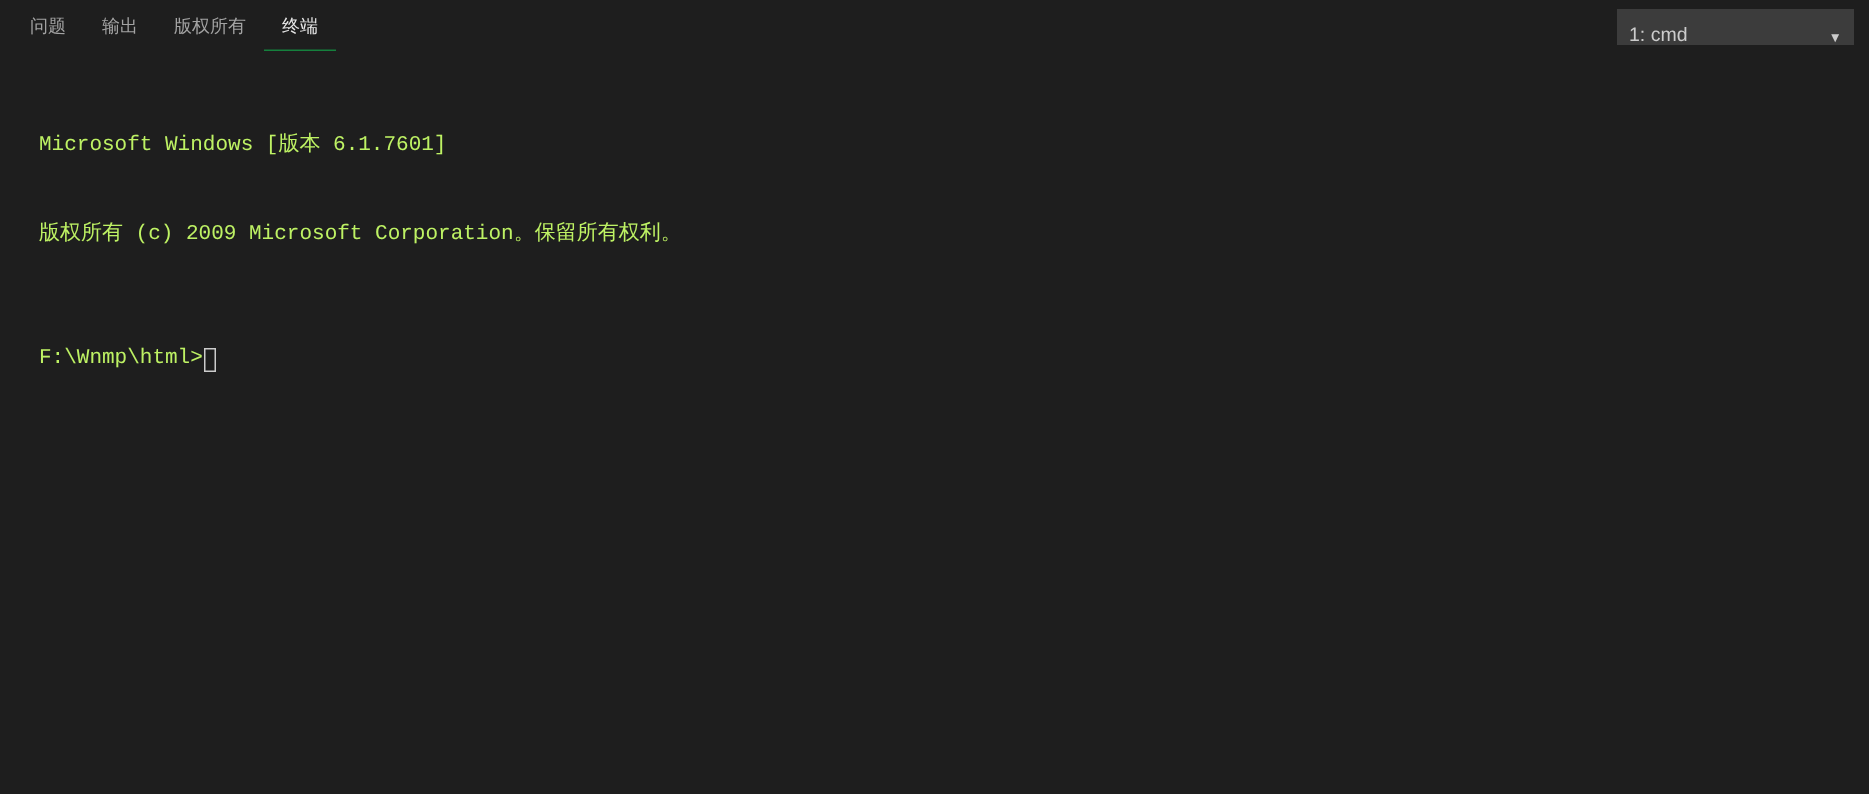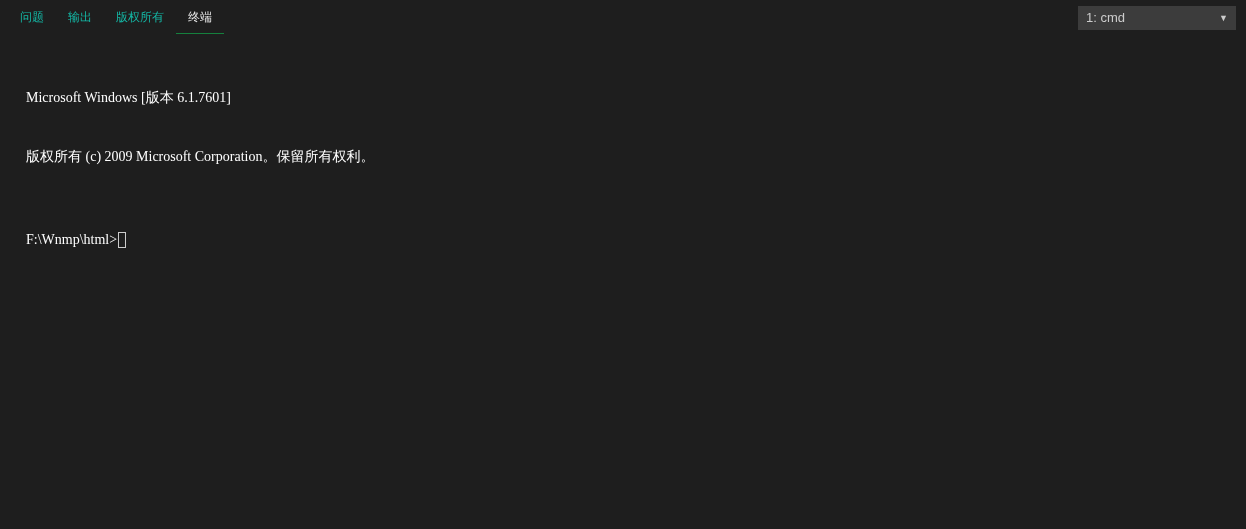--- a/index.html
+++ b/index.html
@@ -23,58 +23,58 @@
       background-color: #1e1e1e;
     }
     .tabs {
       display: flex;
       align-items: center;
       gap: 0;
     }
     .tab {
       padding: 8px 12px;
       font-size: 12px;
-      color: #14b8a6;
+      color: #a3a3a3;
       cursor: pointer;
       user-select: none;
     }
     .tab.active {
       color: #e7e7e7;
       border-bottom: 1px solid #15803d;
       padding-bottom: 7px;
     }
     .spacer {
       flex: 1;
     }
     .terminal-selector {
       display: flex;
-      align-items: center;
+      align-items: flex-end;
       background-color: #3c3c3c;
       color: #cccccc;
       font-size: 13px;
       height: 24px;
       width: 158px;
       padding: 0 8px;
       cursor: pointer;
       justify-content: space-between;
       margin-right: 2px;
     }
     .terminal-selector-label {
       flex: 1;
     }
     .chevron {
       font-size: 9px;
       color: #cccccc;
       margin-left: 4px;
     }
     .terminal-content {
       padding: 14px 26px;
-      font-family: Liberation Serif, serif;
+      font-family: Liberation Mono, monospace;
       font-size: 14px;
-      color: #ffffff;
+      color: #bef264;
       line-height: 1.4;
       white-space: pre;
     }
     .terminal-line {
       display: block;
     }
     .prompt-line {
       margin-top: 24px;
       display: flex;
       align-items: center;

